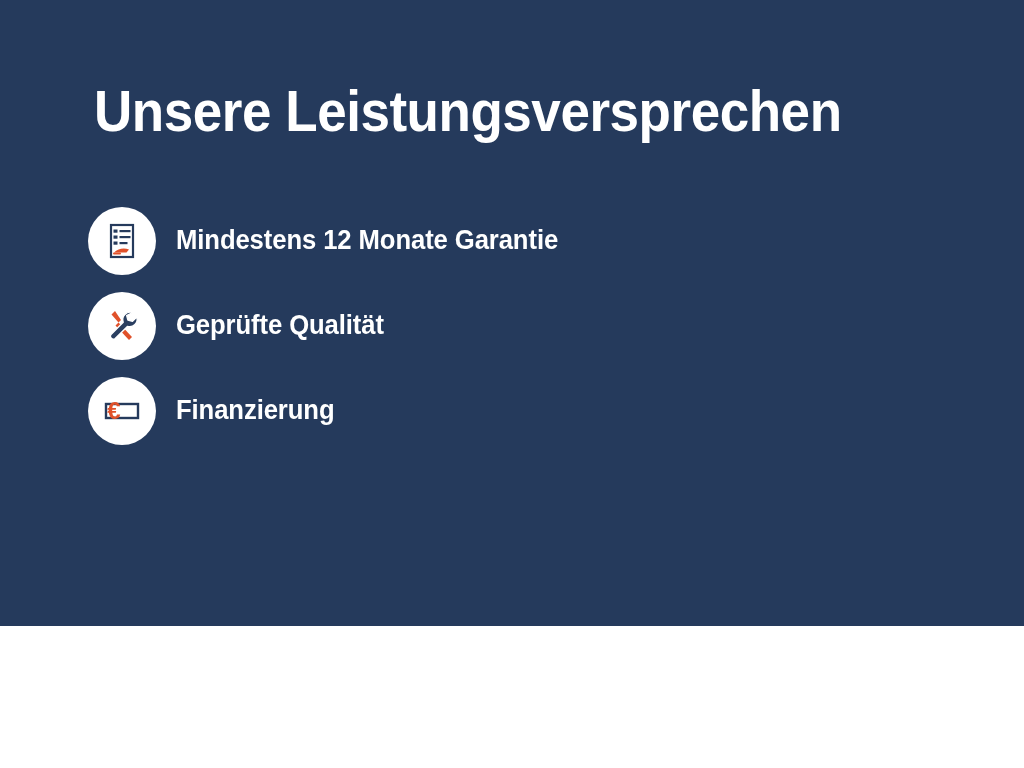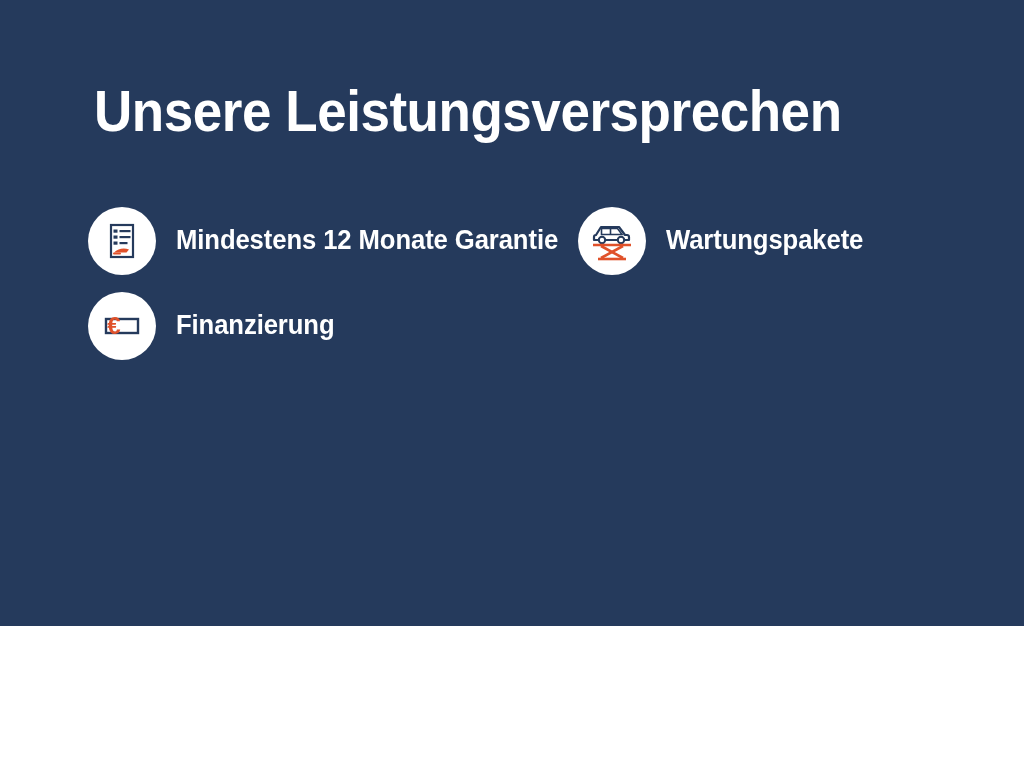--- a/index.html
+++ b/index.html
@@ -129,59 +129,53 @@
                 <rect x="11.5" y="20.5" width="4" height="3.2" fill="#253a5c"></rect>
                 <rect x="17.5" y="21" width="8" height="2.2" fill="#253a5c"></rect>
                 <path d="M12 31.5 C16 27.5, 22 26.5, 27 28.5 L24.5 31.5 Z" fill="#e0512a"></path>
                 <path d="M12 32.5 h6" stroke="#e0512a" stroke-width="2" stroke-linecap="round"></path>
               </svg>
             </span>
           </div>
           <div class="feature-label">Mindestens 12 Monate Garantie</div>
         </div>
 
+        <div class="feature">
+          <div class="badge">
+            <span>
+              <svg width="40" height="40" viewBox="0 0 40 40">
+
+                <path d="M9.5 8.5 L13 5 L19 14 L16.5 16.5 Z" fill="#e0512a"></path>
+                <path d="M16.5 16.5 L30 31 L27 34 L13.5 19.5 Z" fill="#e0512a"></path>
+
+                <path d="M30.5 6.5 a7.5 7.5 0 0 0 -9.3 9.7 L9 28.4 a3 3 0 0 0 4.2 4.2 L25.4 20.4 a7.5 7.5 0 0 0 9.4 -9.4 l-4.3 4.3 -4.6 -1.2 -1.2 -4.6 Z" fill="#2a3f60" stroke="#ffffff" stroke-width="1.4" stroke-linejoin="round"></path>
+              </svg>
+            </span>
+          </div>
+          <div class="feature-label">Geprüfte Qualität</div>
+        </div>
 
         <div class="feature">
           <div class="badge">
             <span>
               <svg width="42" height="42" viewBox="0 0 42 42">
                 <rect x="5" y="14" width="32" height="14" fill="none" stroke="#253a5c" stroke-width="2.4"></rect>
                 <text x="13" y="28.5" font-family="'Liberation Sans',sans-serif" font-size="24" font-weight="bold" fill="#e0512a" text-anchor="middle">€</text>
               </svg>
             </span>
           </div>
           <div class="feature-label">Finanzierung</div>
         </div>
 
 
 
       </div>
 
       <div class="col col-right">
 
-        <div class="feature">
-          <div class="badge">
-            <span>
-              <svg width="46" height="46" viewBox="0 0 46 46">
-
-                <path d="M7 17 L12 9 h18 l6 8 h2 a2 2 0 0 1 2 2 v3 H5 v-3 a2 2 0 0 1 2 -2 z" fill="none" stroke="#253a5c" stroke-width="2.2" stroke-linejoin="round"></path>
-                <path d="M12.5 10.5 h16 l4.5 6 H12.5 z" fill="none" stroke="#253a5c" stroke-width="1.6"></path>
-                <line x1="21.5" y1="10.5" x2="21.5" y2="16.5" stroke="#253a5c" stroke-width="1.6"></line>
-                <circle cx="13" cy="22" r="3.2" fill="#ffffff" stroke="#253a5c" stroke-width="2"></circle>
-                <circle cx="32" cy="22" r="3.2" fill="#ffffff" stroke="#253a5c" stroke-width="2"></circle>
-
-                <line x1="4" y1="27" x2="42" y2="27" stroke="#e0512a" stroke-width="2.6"></line>
-                <line x1="12" y1="28" x2="34" y2="40" stroke="#e0512a" stroke-width="2.6"></line>
-                <line x1="34" y1="28" x2="12" y2="40" stroke="#e0512a" stroke-width="2.6"></line>
-                <line x1="9" y1="41" x2="37" y2="41" stroke="#e0512a" stroke-width="2.6"></line>
-              </svg>
-            </span>
-          </div>
-          <div class="feature-label">Wartungspakete</div>
-        </div>
 
 
 
 
       </div>
 
     </div>
   </div>
 
   <div class="footer">

